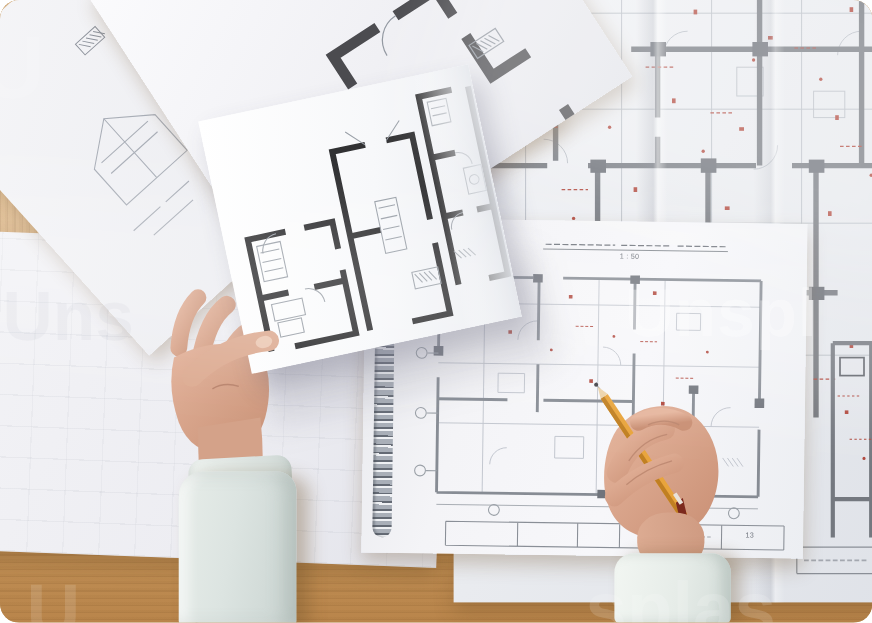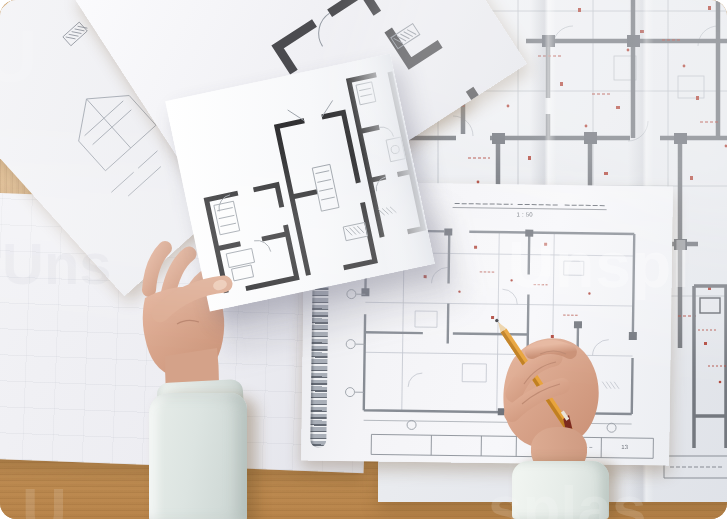--- a/index.html
+++ b/index.html
@@ -51,21 +51,21 @@
   .wristR{left:531px;top:427px;width:56px;height:46px;border-radius:45%;
     background:linear-gradient(90deg,#dcab92,#cf9b82);}
   .cuffR{left:512px;top:461px;width:97px;height:58px;border-radius:16px 16px 4px 4px;
     background:linear-gradient(100deg,#f2f6f2 0%,#e6ece8 55%,#d3dcd8 100%);
     box-shadow:8px 0 12px rgba(110,80,40,.30), inset -8px 0 10px rgba(140,155,150,.30);}
 
   
   .beam1{left:372px;top:-70px;width:430px;height:250px;transform:rotate(17deg);background:rgba(255,255,255,.30);filter:blur(30px);}
   .beam2{left:-70px;top:188px;width:900px;height:120px;transform:rotate(5deg);background:rgba(255,255,255,.20);filter:blur(32px);}
   .wm{position:absolute;font-weight:bold;color:#ffffff;font-family:"Liberation Sans",sans-serif;pointer-events:none;}
-  .wm1{left:508px;top:228px;font-size:64px;opacity:.34;letter-spacing:1px;}
+  .wm1{left:521px;top:228px;font-size:56px;opacity:.34;letter-spacing:1px;}
   .wm2{left:-16px;top:14px;font-size:74px;opacity:.10;}
   .wm3{left:488px;top:472px;font-size:62px;opacity:.15;}
   .wm4{left:22px;top:474px;font-size:62px;opacity:.13;}
   .wm5{left:2px;top:230px;font-size:58px;opacity:.06;color:#888fa0;}
 </style>
 </head>
 <body>
 
 <div class="stage">
  <div class="photo">

